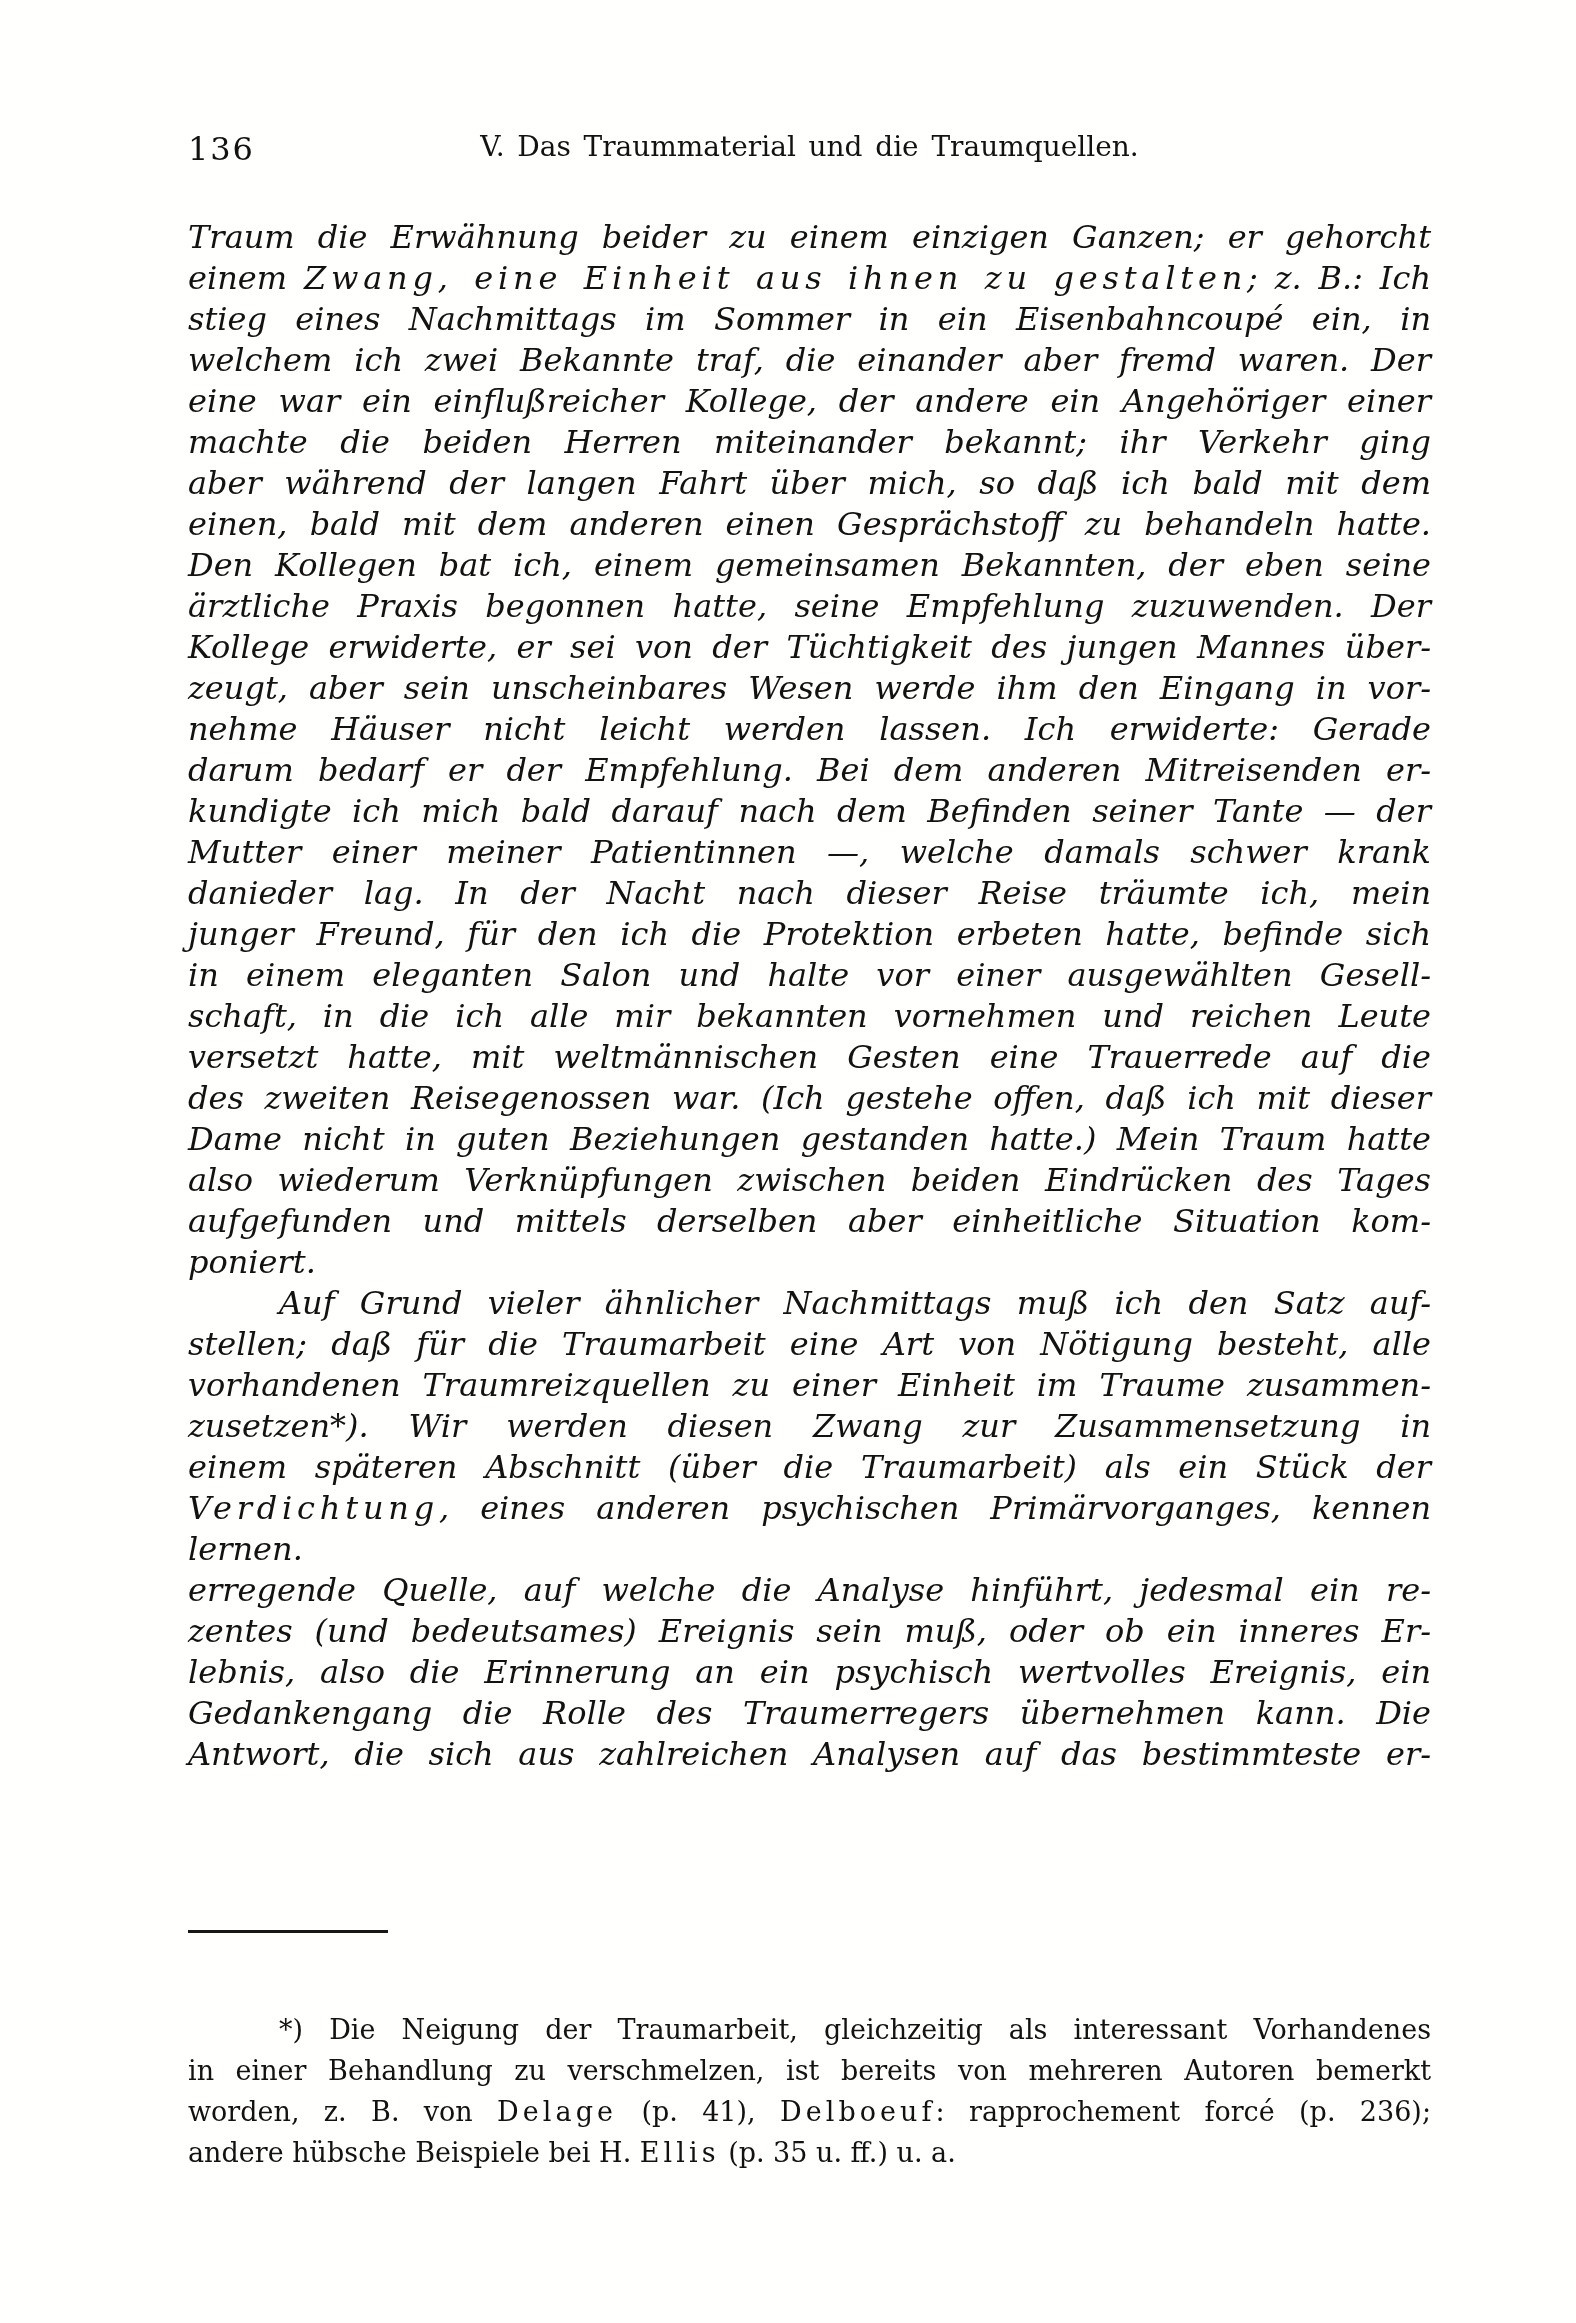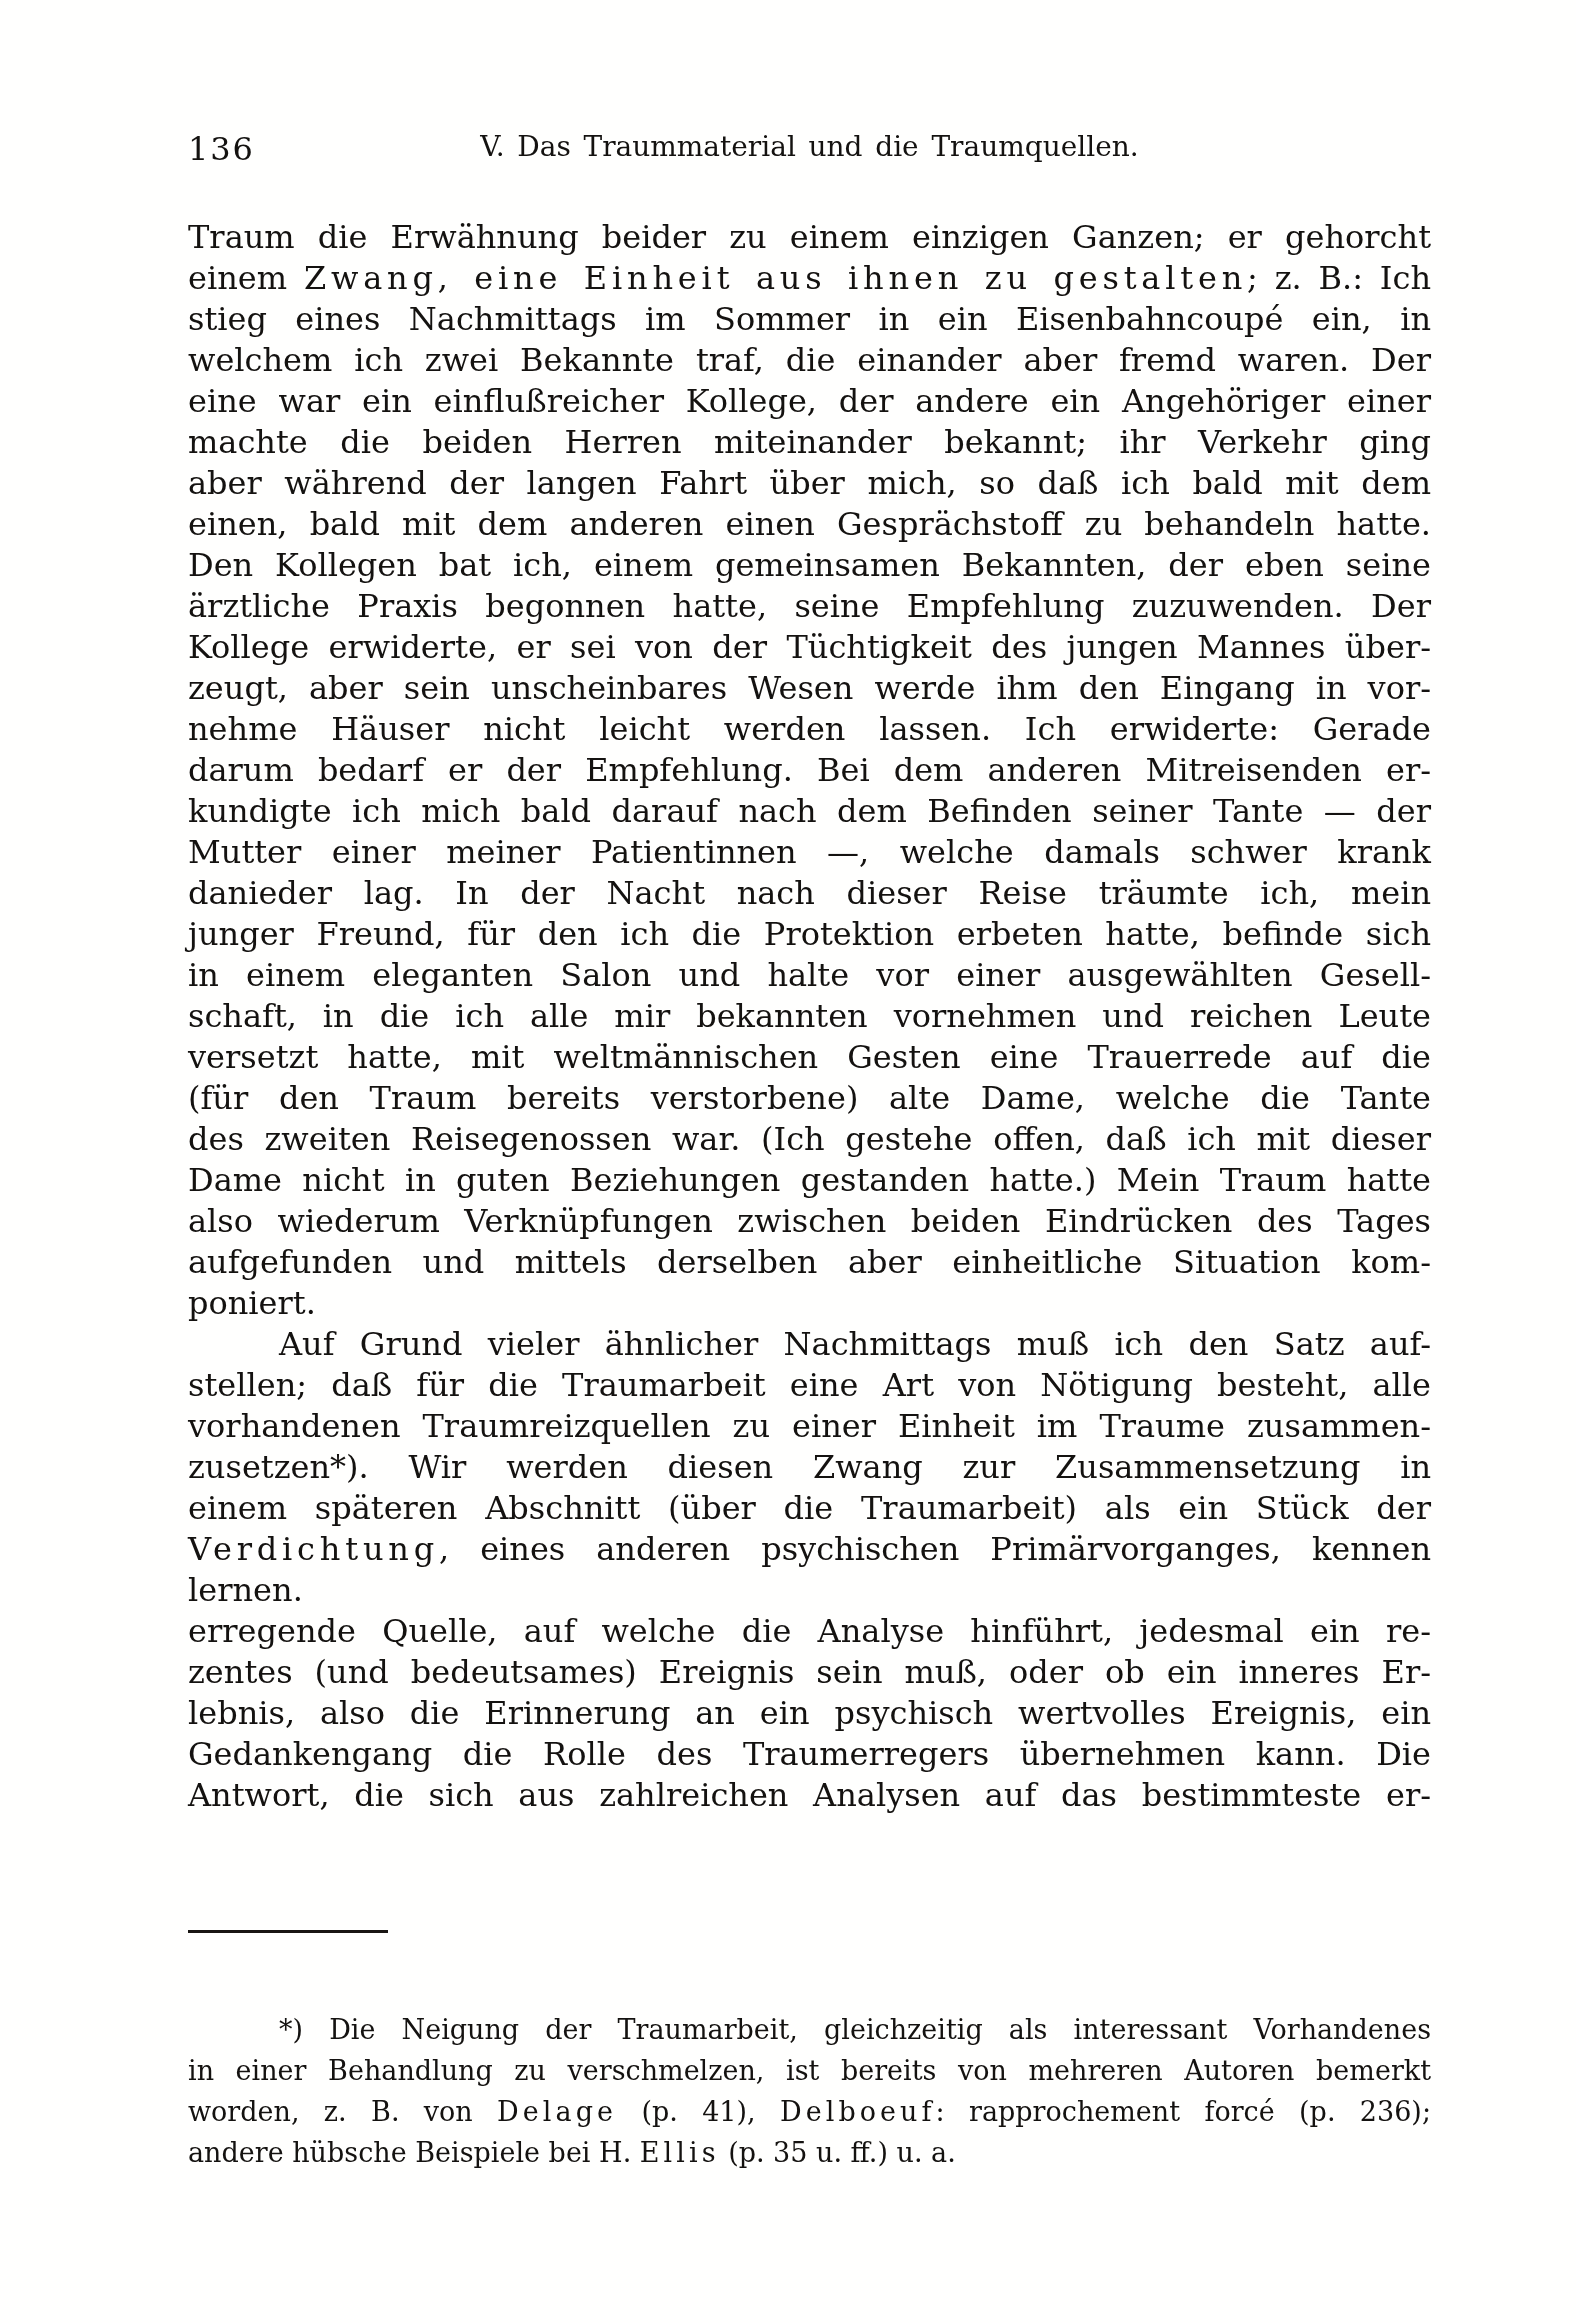--- a/index.html
+++ b/index.html
@@ -9,21 +9,21 @@
     background:#fffffe;
     color:#141210;
     font-family:"DejaVu Serif", serif;
     overflow:hidden;
   }
   .header{position:absolute;top:130px;left:188px;width:1243px;height:41px;}
   .pagenum{position:absolute;left:0;top:0;font-size:32px;letter-spacing:1.9px;}
   .runhead{display:block;text-align:center;font-size:28px;word-spacing:3.8px;}
   .bodytext{
     position:absolute;top:217px;left:188px;width:1243px;
-    font-size:32px;line-height:41px;
+    font-size:32px;line-height:41px;font-style:italic;
   }
   .line{
     text-align:justify;
     text-align-last:justify;
     -moz-text-align-last:justify;
     min-height:41px;
   }
   .line.ragged{text-align-last:left;-moz-text-align-last:left;}
   .line.indent{text-indent:91px;}
   .g{letter-spacing:0.15em;}
@@ -62,21 +62,20 @@
         <div class="line"><span>zeugt, aber sein unscheinbares Wesen werde ihm den Eingang in vor-</span></div>
         <div class="line"><span>nehme Häuser nicht leicht werden lassen. Ich erwiderte: Gerade</span></div>
         <div class="line"><span>darum bedarf er der Empfehlung. Bei dem anderen Mitreisenden er-</span></div>
         <div class="line"><span>kundigte ich mich bald darauf nach dem Befinden seiner Tante — der</span></div>
         <div class="line"><span>Mutter einer meiner Patientinnen —, welche damals schwer krank</span></div>
         <div class="line"><span>danieder lag. In der Nacht nach dieser Reise träumte ich, mein</span></div>
         <div class="line"><span>junger Freund, für den ich die Protektion erbeten hatte, befinde sich</span></div>
         <div class="line"><span>in einem eleganten Salon und halte vor einer ausgewählten Gesell-</span></div>
         <div class="line"><span>schaft, in die ich alle mir bekannten vornehmen und reichen Leute</span></div>
         <div class="line"><span>versetzt hatte, mit weltmännischen Gesten eine Trauerrede auf die</span></div>
-        <div class="line"><span>(für den Traum bereits verstorbene) alte Dame, welche die Tante</span></div>
         <div class="line"><span>des zweiten Reisegenossen war. (Ich gestehe offen, daß ich mit dieser</span></div>
         <div class="line"><span>Dame nicht in guten Beziehungen gestanden hatte.) Mein Traum hatte</span></div>
         <div class="line"><span>also wiederum Verknüpfungen zwischen beiden Eindrücken des Tages</span></div>
         <div class="line"><span>aufgefunden und mittels derselben aber einheitliche Situation kom-</span></div>
         <div class="line ragged"><span>poniert.</span></div>
       </div>
       <div>
         <div class="line indent"><span>Auf Grund vieler ähnlicher Nachmittags muß ich den Satz auf-</span></div>
         <div class="line"><span>stellen; daß für die Traumarbeit eine Art von Nötigung besteht, alle</span></div>
         <div class="line"><span>vorhandenen Traumreizquellen zu einer Einheit im Traume zusammen-</span></div>

